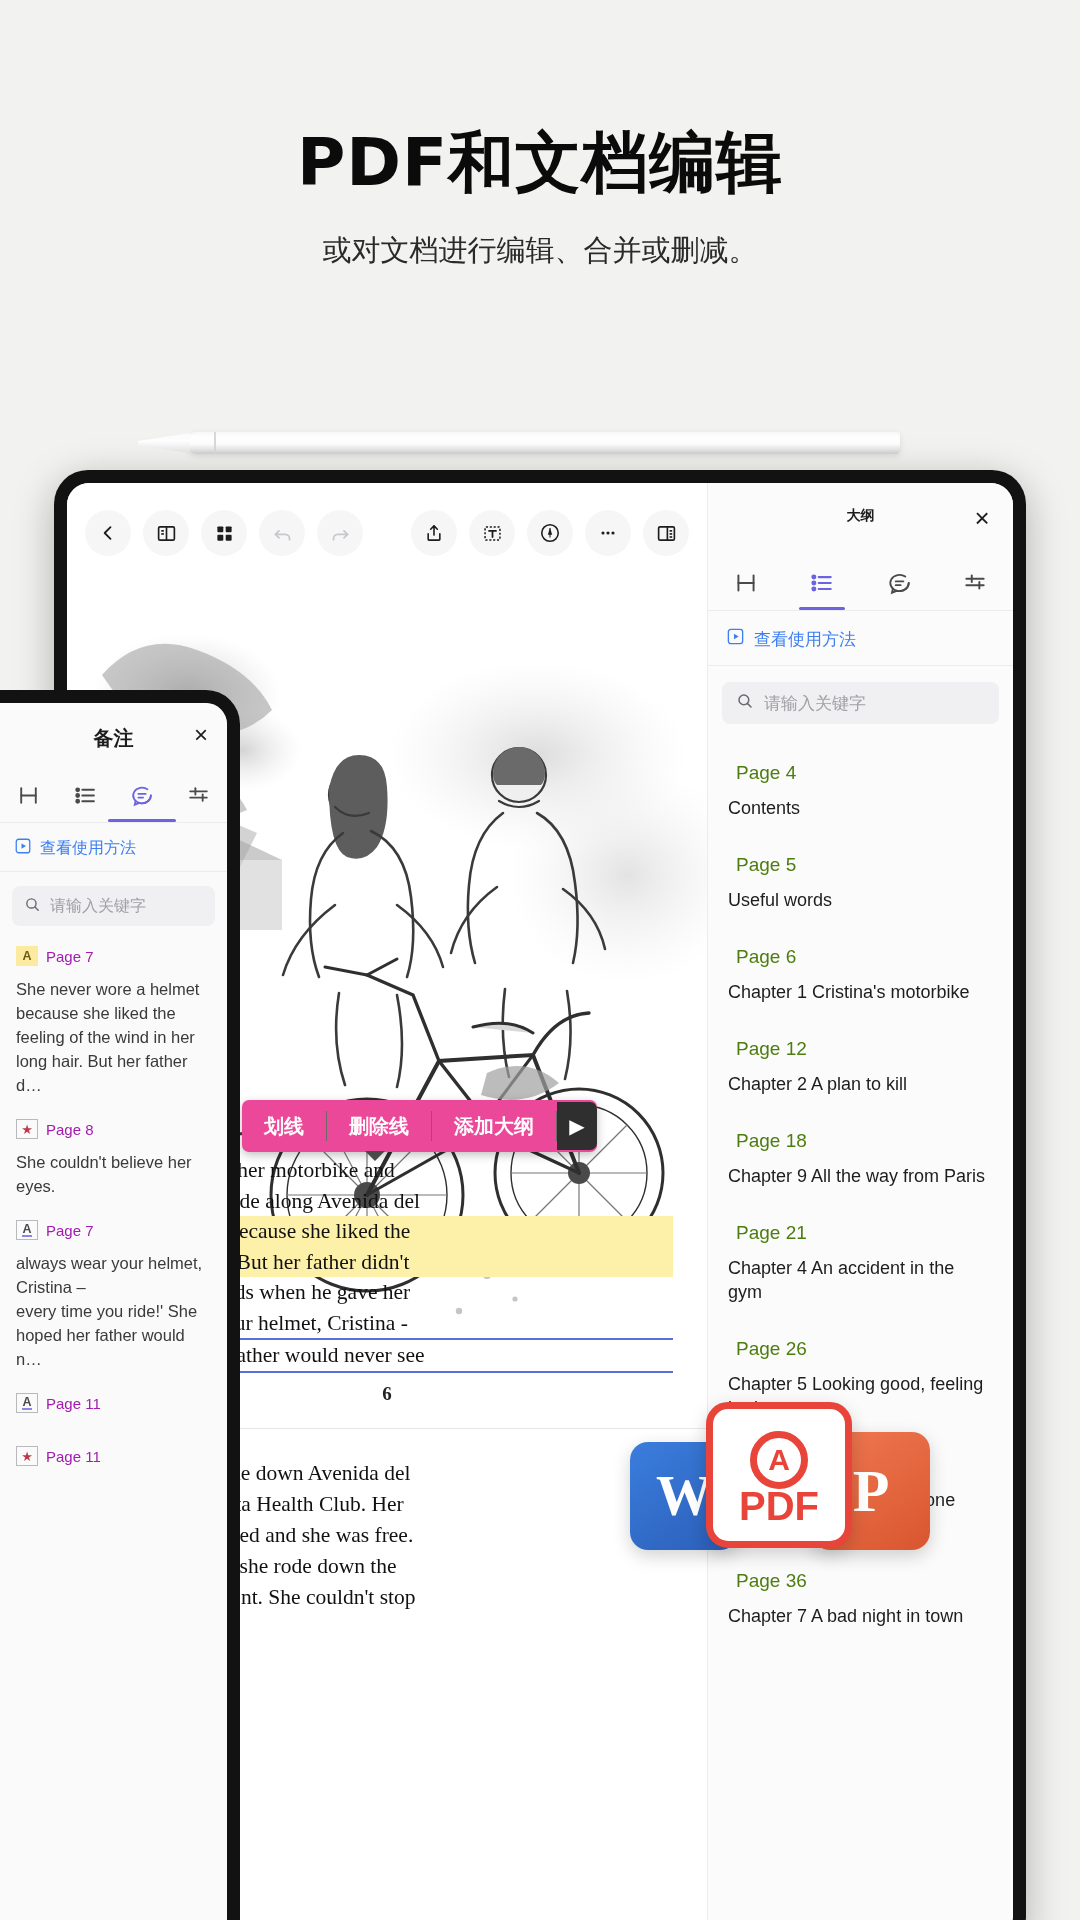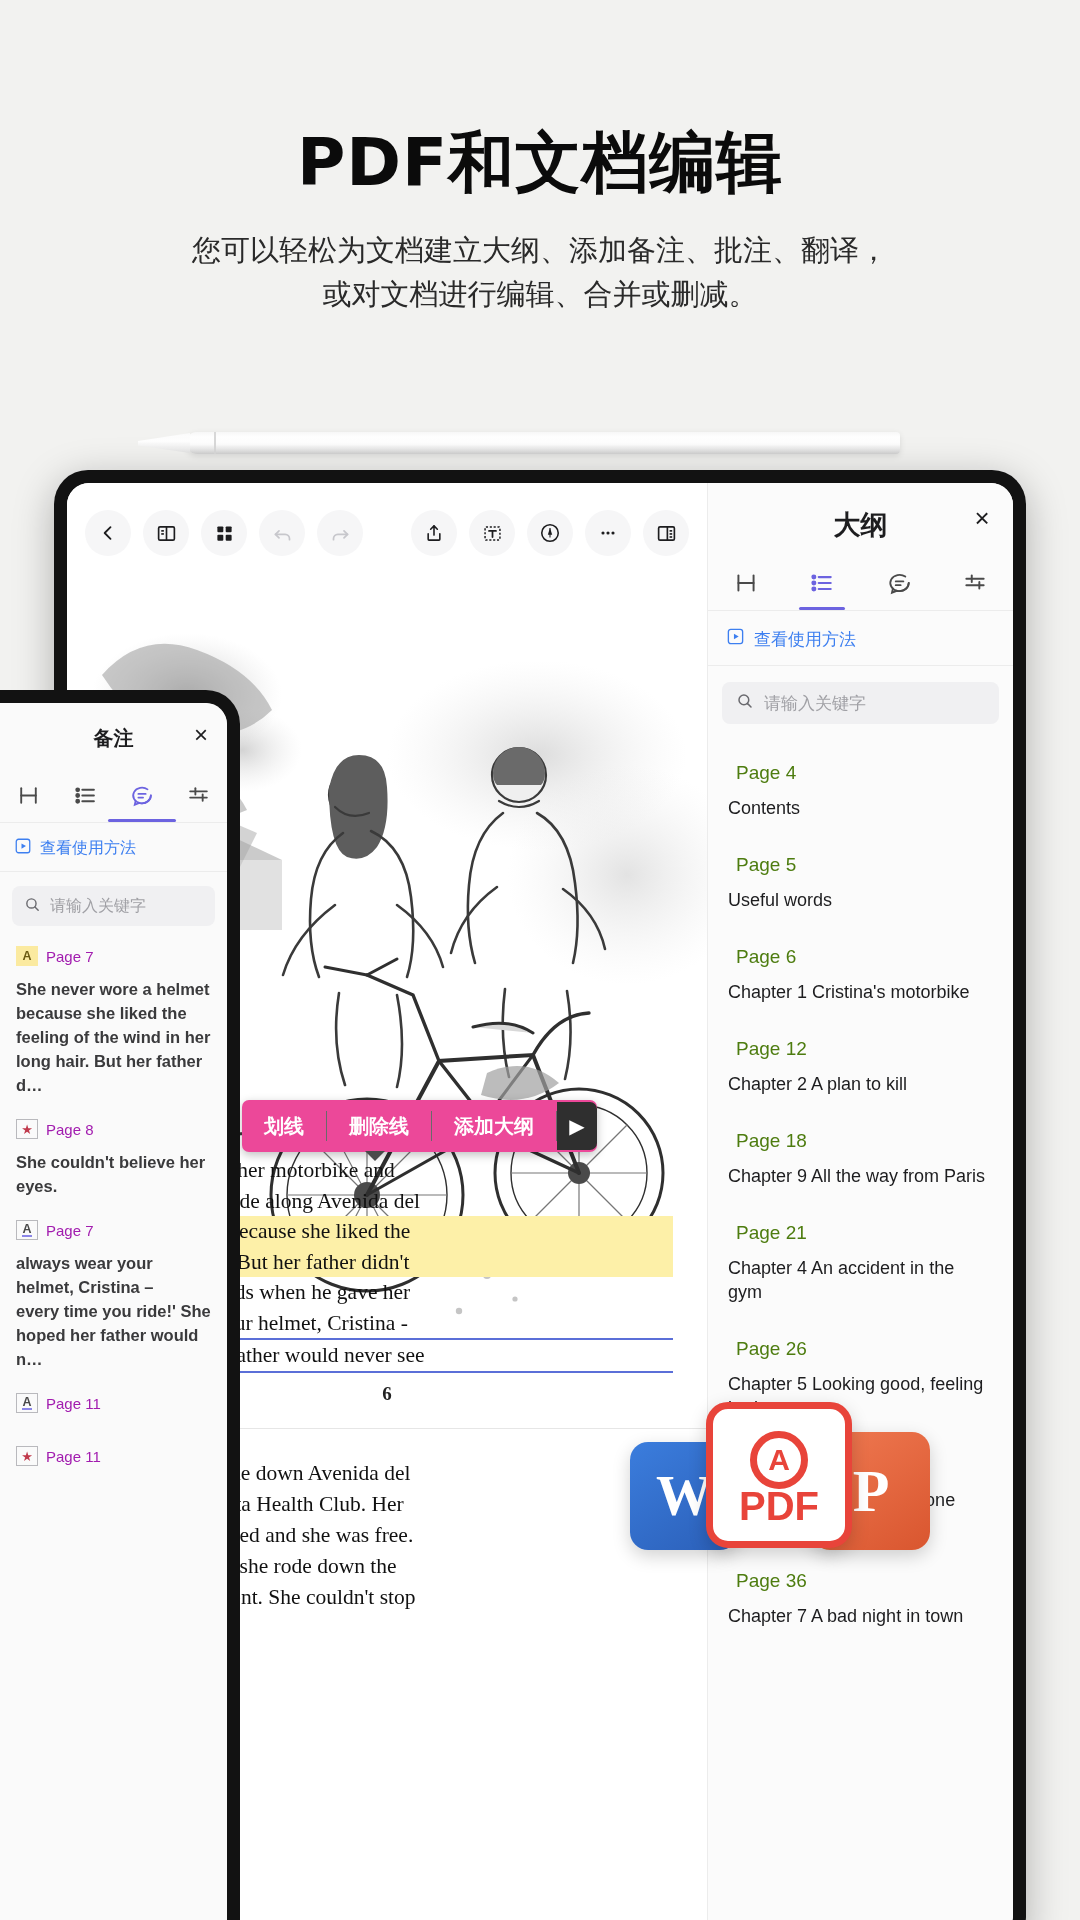--- a/index.html
+++ b/index.html
@@ -135,21 +135,21 @@
 
   
   .outline {
     position: relative; width: 306px; height: 100%;
     background: #fbfbfb; border-left: 1px solid #ececec;
     flex: none;
   }
   .op-head { position: relative; height: 72px; }
   .op-title {
     position: absolute; left: 0; top: 24px; width: 100%;
-    text-align: center; font-size: 27px; font-weight: 600; color: #1d1d1f;
+    text-align: center; font-size: 14px; font-weight: 600; color: #1d1d1f;
   }
   .op-close {
     position: absolute; right: 18px; top: 22px;
     width: 26px; height: 26px; display:flex; align-items:center; justify-content:center;
     color: #1d1d1f;
   }
   .op-tabs {
     display: flex; height: 56px; align-items: center;
     border-bottom: 1px solid #ececec;
   }
@@ -228,21 +228,21 @@
   .note-head { display:flex; align-items:center; gap:8px; margin-bottom: 11px; }
   .badge {
     width: 22px; height: 20px; display:flex; align-items:center; justify-content:center;
     font-size: 12.5px; font-weight: 700; line-height: 1;
   }
   .badge.hl-a { background:#fbeaa0; color:#6b5a12; }
   .badge.box-star { border:1px solid #b9b9bd; color:#c0394b; font-size: 13px; }
   .badge.box-a { border:1px solid #b9b9bd; color:#4a4a4a; }
   .badge.box-a span { border-bottom: 2px solid #8b85e8; line-height: 1; }
   .note-page { font-size:15px; color:#a21caf; }
-  .note-body { font-size:16.5px; line-height:24px; color:#3a3a3c;font-weight:bold; }
+  .note-body { font-size:16.5px; line-height:24px; color:#3a3a3c; }
 
   
   .file-icons { position:absolute; left: 610px; top: 1390px; width: 360px; height: 200px; }
   .fi { position:absolute; border-radius: 18px; box-shadow: 0 6px 18px rgba(0,0,0,.18); }
   .fi-w {
     left: 20px; top: 52px; width: 108px; height: 108px;
     background: linear-gradient(145deg,#3b7ddd,#2b5fb8);
     display:flex; align-items:center; justify-content:center;
     color:#fff; font-size: 56px; font-weight:700;
     font-family:"Liberation Serif", serif;
@@ -269,21 +269,20 @@
     font-size: 30px; font-weight:700; color:#e8443a;
   }
 </style>
 </head>
 <body>
 
 <div class="page">
 
   <div class="headline">PDF和文档编辑</div>
   <div class="subhead">
-    <div>您可以轻松为文档建立大纲、添加备注、批注、翻译，</div>
     <div>或对文档进行编辑、合并或删减。</div>
   </div>
 
   <div class="stylus"></div>
 
   <div class="tablet">
     <div class="screen">
 
       <div class="doc-area">
 

